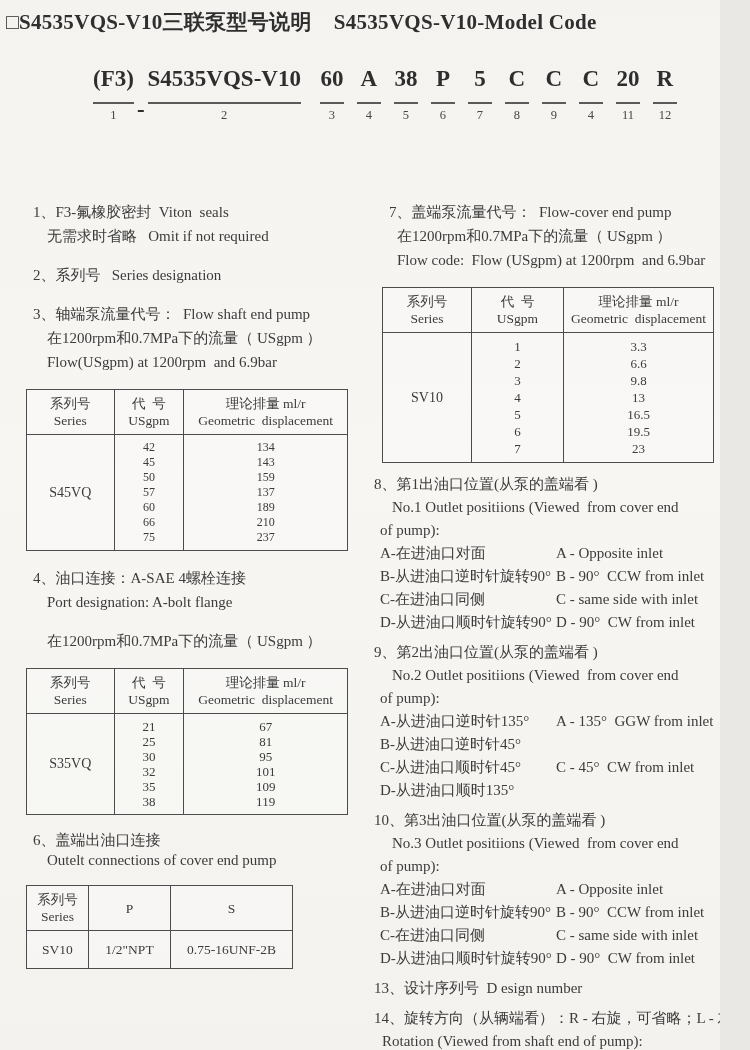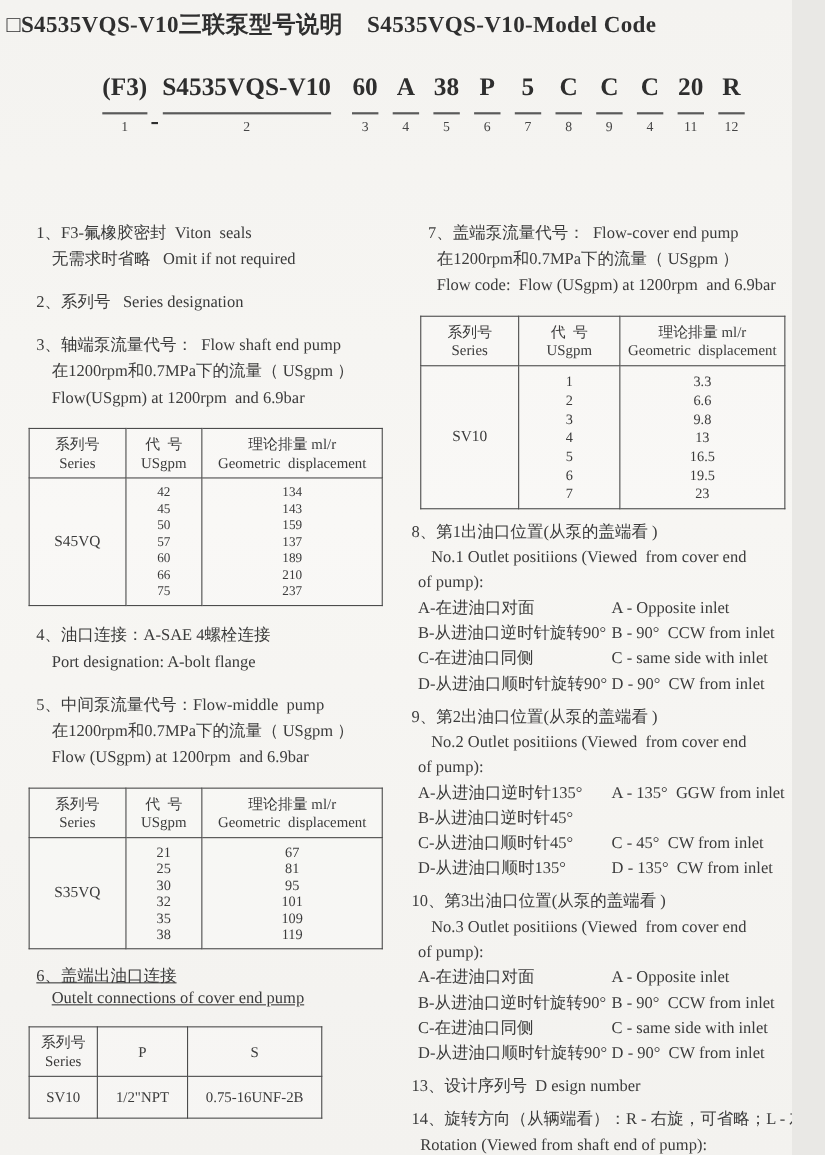--- a/index.html
+++ b/index.html
@@ -24,21 +24,21 @@
   .code-part.small{margin-left:13px;min-width:24px;}
   .code-part.gap-lg{margin-left:19px;}
   
   .columns{display:flex;margin-top:62px;padding-left:12px;}
   .col-left{width:366px;}
   .col-right{width:352px;margin-left:20px;}
   .line{font-size:15px;line-height:24px;white-space:pre;color:#3b3b3b;}
   .first{padding-left:6px;}
   .sub{padding-left:20px;}
   .col-right .sub{padding-left:14px;}
-  .tight .line{line-height:20px;text-decoration:underline;}
+  .tight .line{line-height:20px;}
   
   table.t{border-collapse:collapse;margin:7px 0 10px 14px;color:#3b3b3b;border-radius:23px;}
   .t td{border:1.5px solid #4c4c4c;text-align:center;vertical-align:middle;padding:0;background:rgba(255,255,255,.25);}
   .t td div{white-space:pre;}
   .t .hd{padding:5px 3px;}
   .t .hd div{font-size:13.5px;line-height:17px;}
   .t .val{padding:5px 0;}
   .t1 .val div{font-size:12px;line-height:15px;}
   .t2 .val div{font-size:13px;line-height:15px;}
   .t4 .val div{font-size:13px;line-height:17px;}
@@ -190,23 +190,21 @@
         </tr>
       </tbody>
         </table>
 
       <div class="item">
         <div class="line first"><span class="inum">4、</span><span>油口连接：A-SAE 4螺栓连接</span></div>
         <div class="line sub">Port designation: A-bolt flange</div>
       </div>
 
       <div class="item">
-        <div class="line first"><span class="inum">5、</span><span>中间泵流量代号：Flow-middle  pump</span></div>
         <div class="line sub">在1200rpm和0.7MPa下的流量（ USgpm ）</div>
-        <div class="line sub">Flow (USgpm) at 1200rpm  and 6.9bar</div>
       </div>
 
       <table class="t t2">
         <colgroup>
             <col style="width:88px">
             <col style="width:70px">
             <col style="width:164px">
           </colgroup>
         <tbody>
             <tr>
@@ -342,21 +340,21 @@
         <div class="pair"><span class="pair-cn">D-从进油口顺时针旋转90°</span><span class="pair-en">D - 90°  CW from inlet</span></div>
       </div>
 
       <div class="blk">
         <div class="line first"><span class="inum">9、</span><span>第2出油口位置(从泵的盖端看 )</span></div>
         <div class="line sub sub1">No.2 Outlet positiions (Viewed  from cover end</div>
         <div class="line sub sub2">of pump):</div>
         <div class="pair"><span class="pair-cn">A-从进油口逆时针135°</span><span class="pair-en">A - 135°  GGW from inlet</span></div>
         <div class="pair"><span class="pair-cn">B-从进油口逆时针45°</span></div>
         <div class="pair"><span class="pair-cn">C-从进油口顺时针45°</span><span class="pair-en">C - 45°  CW from inlet</span></div>
-        <div class="pair"><span class="pair-cn">D-从进油口顺时135°</span><span class="pair-en">D - 135°  CW from inlet</span></div>
+        <div class="pair"><span class="pair-cn">D-从进油口顺时135°</span></div>
       </div>
 
       <div class="blk">
         <div class="line first"><span class="inum">10、</span><span>第3出油口位置(从泵的盖端看 )</span></div>
         <div class="line sub sub1">No.3 Outlet positiions (Viewed  from cover end</div>
         <div class="line sub sub2">of pump):</div>
         <div class="pair"><span class="pair-cn">A-在进油口对面</span><span class="pair-en">A - Opposite inlet</span></div>
         <div class="pair"><span class="pair-cn">B-从进油口逆时针旋转90°</span><span class="pair-en">B - 90°  CCW from inlet</span></div>
         <div class="pair"><span class="pair-cn">C-在进油口同侧</span><span class="pair-en">C - same side with inlet</span></div>
         <div class="pair"><span class="pair-cn">D-从进油口顺时针旋转90°</span><span class="pair-en">D - 90°  CW from inlet</span></div>

